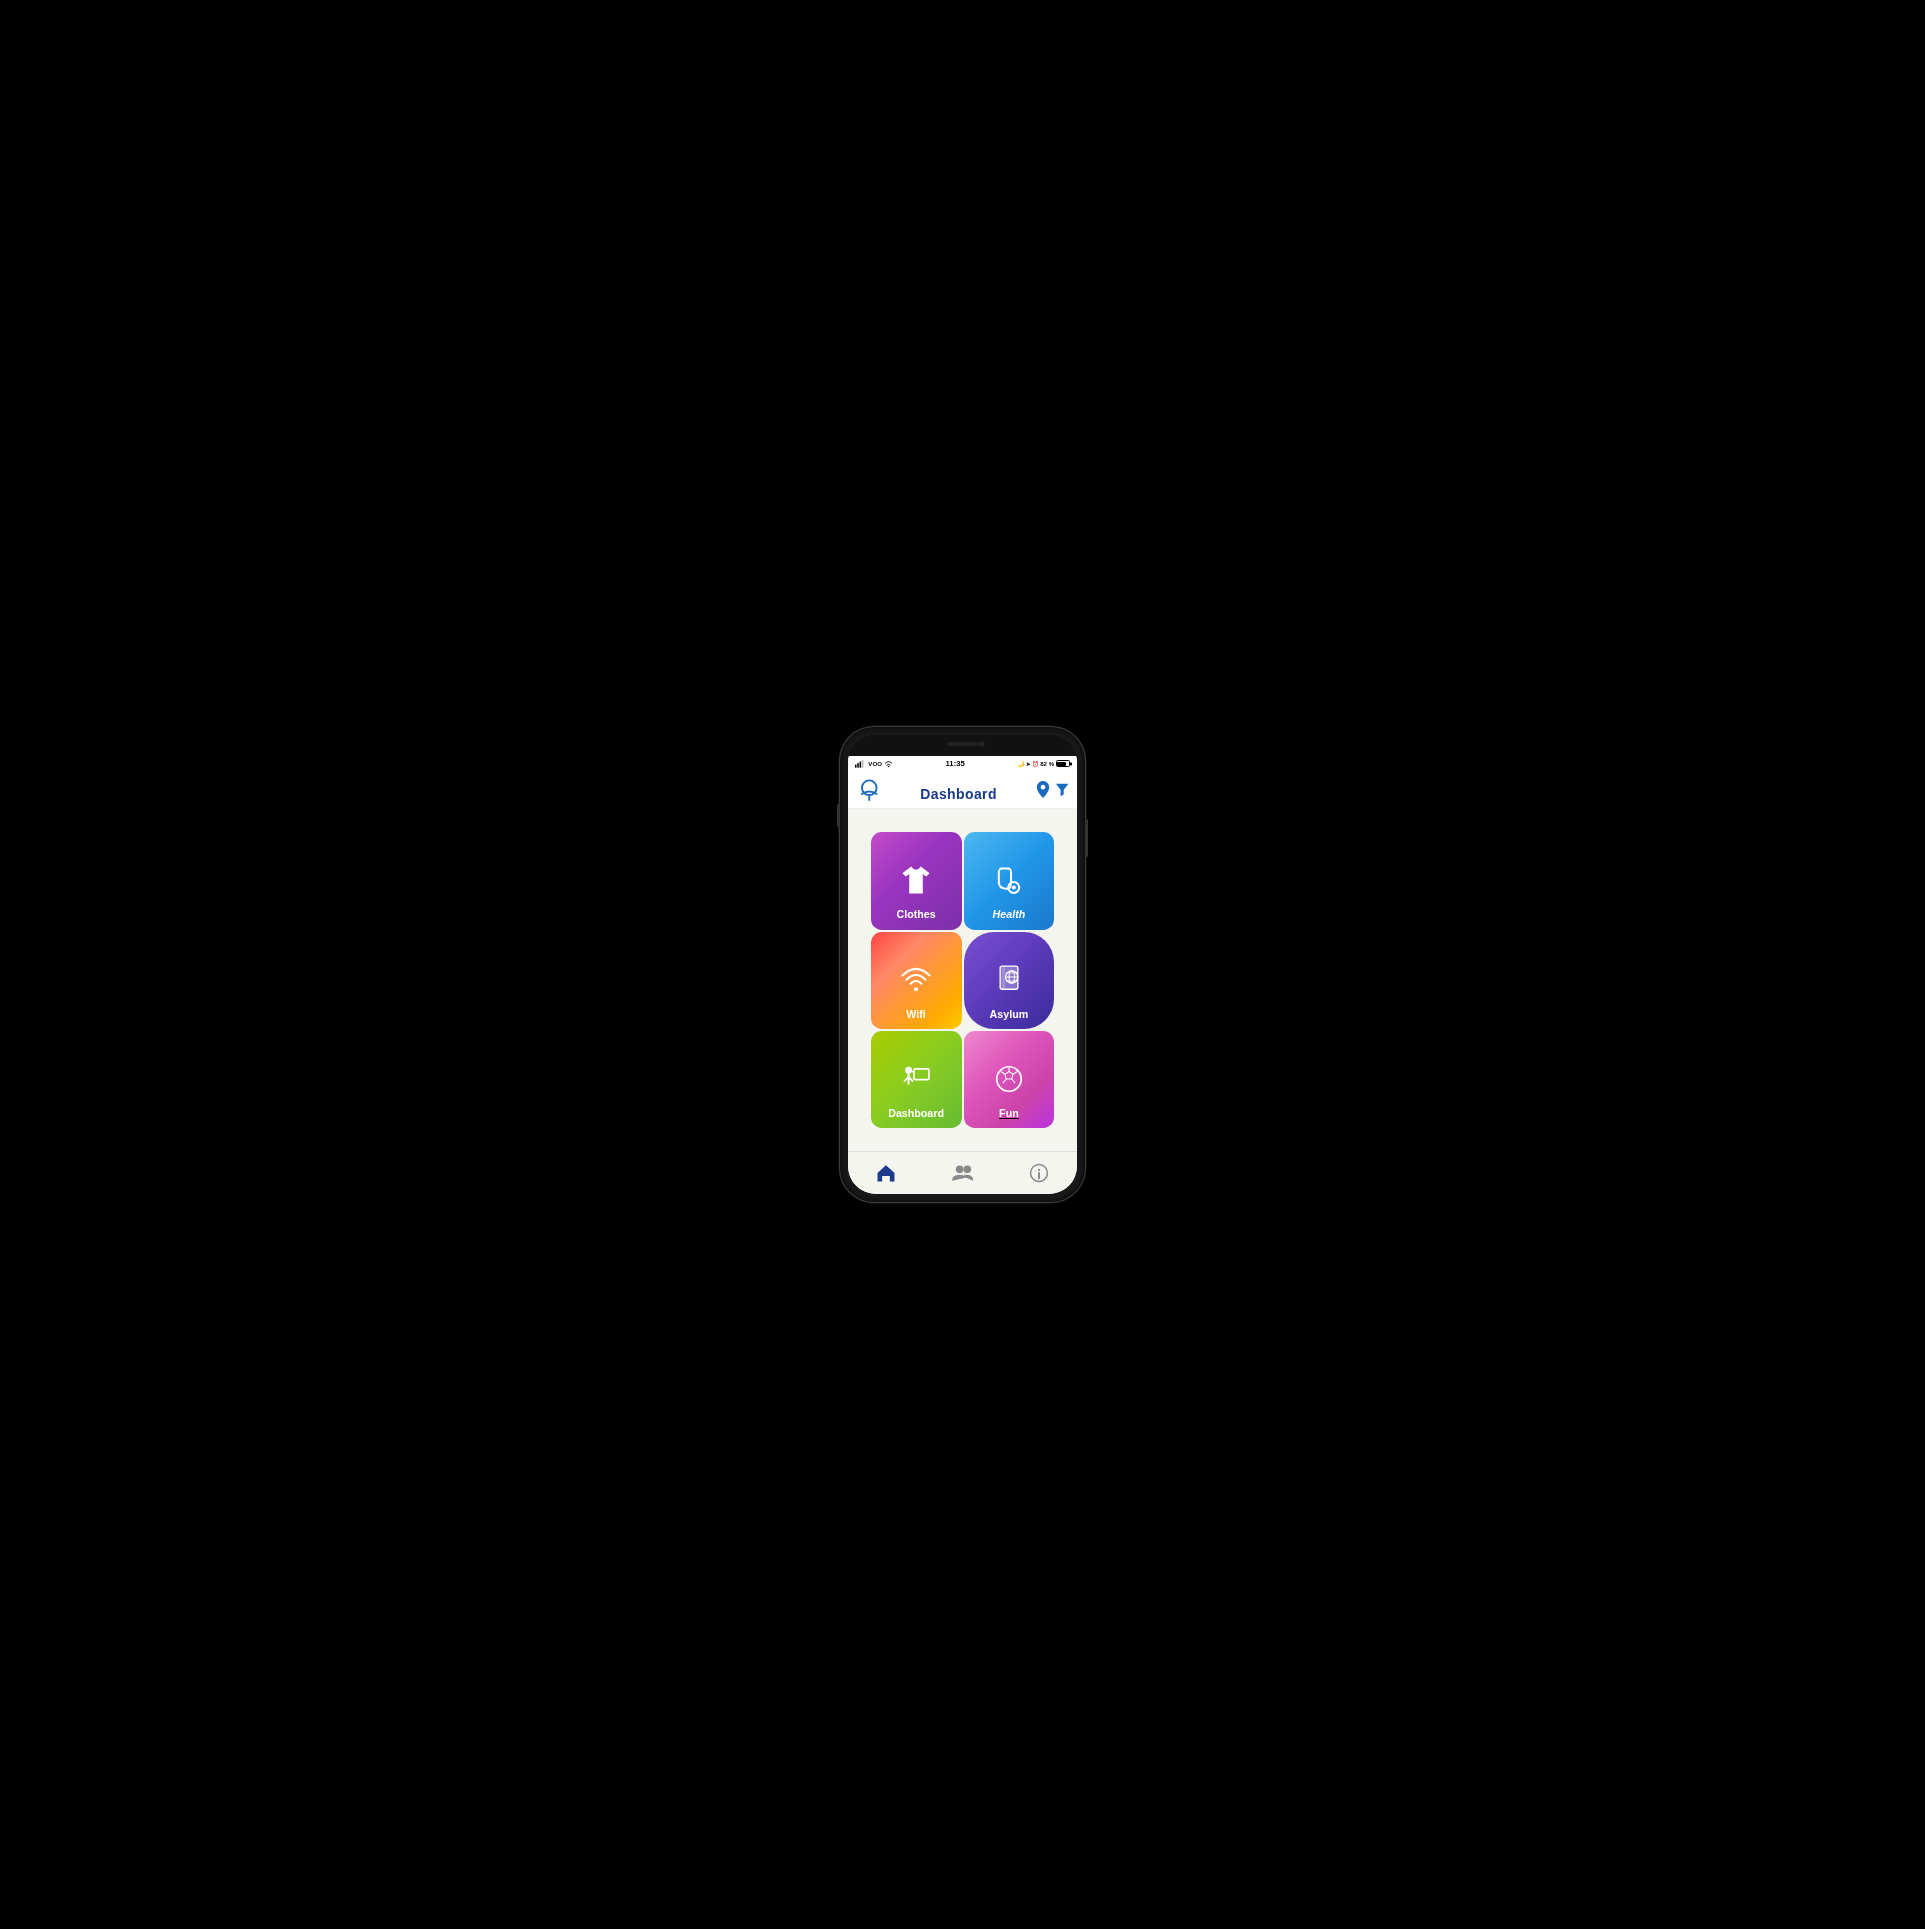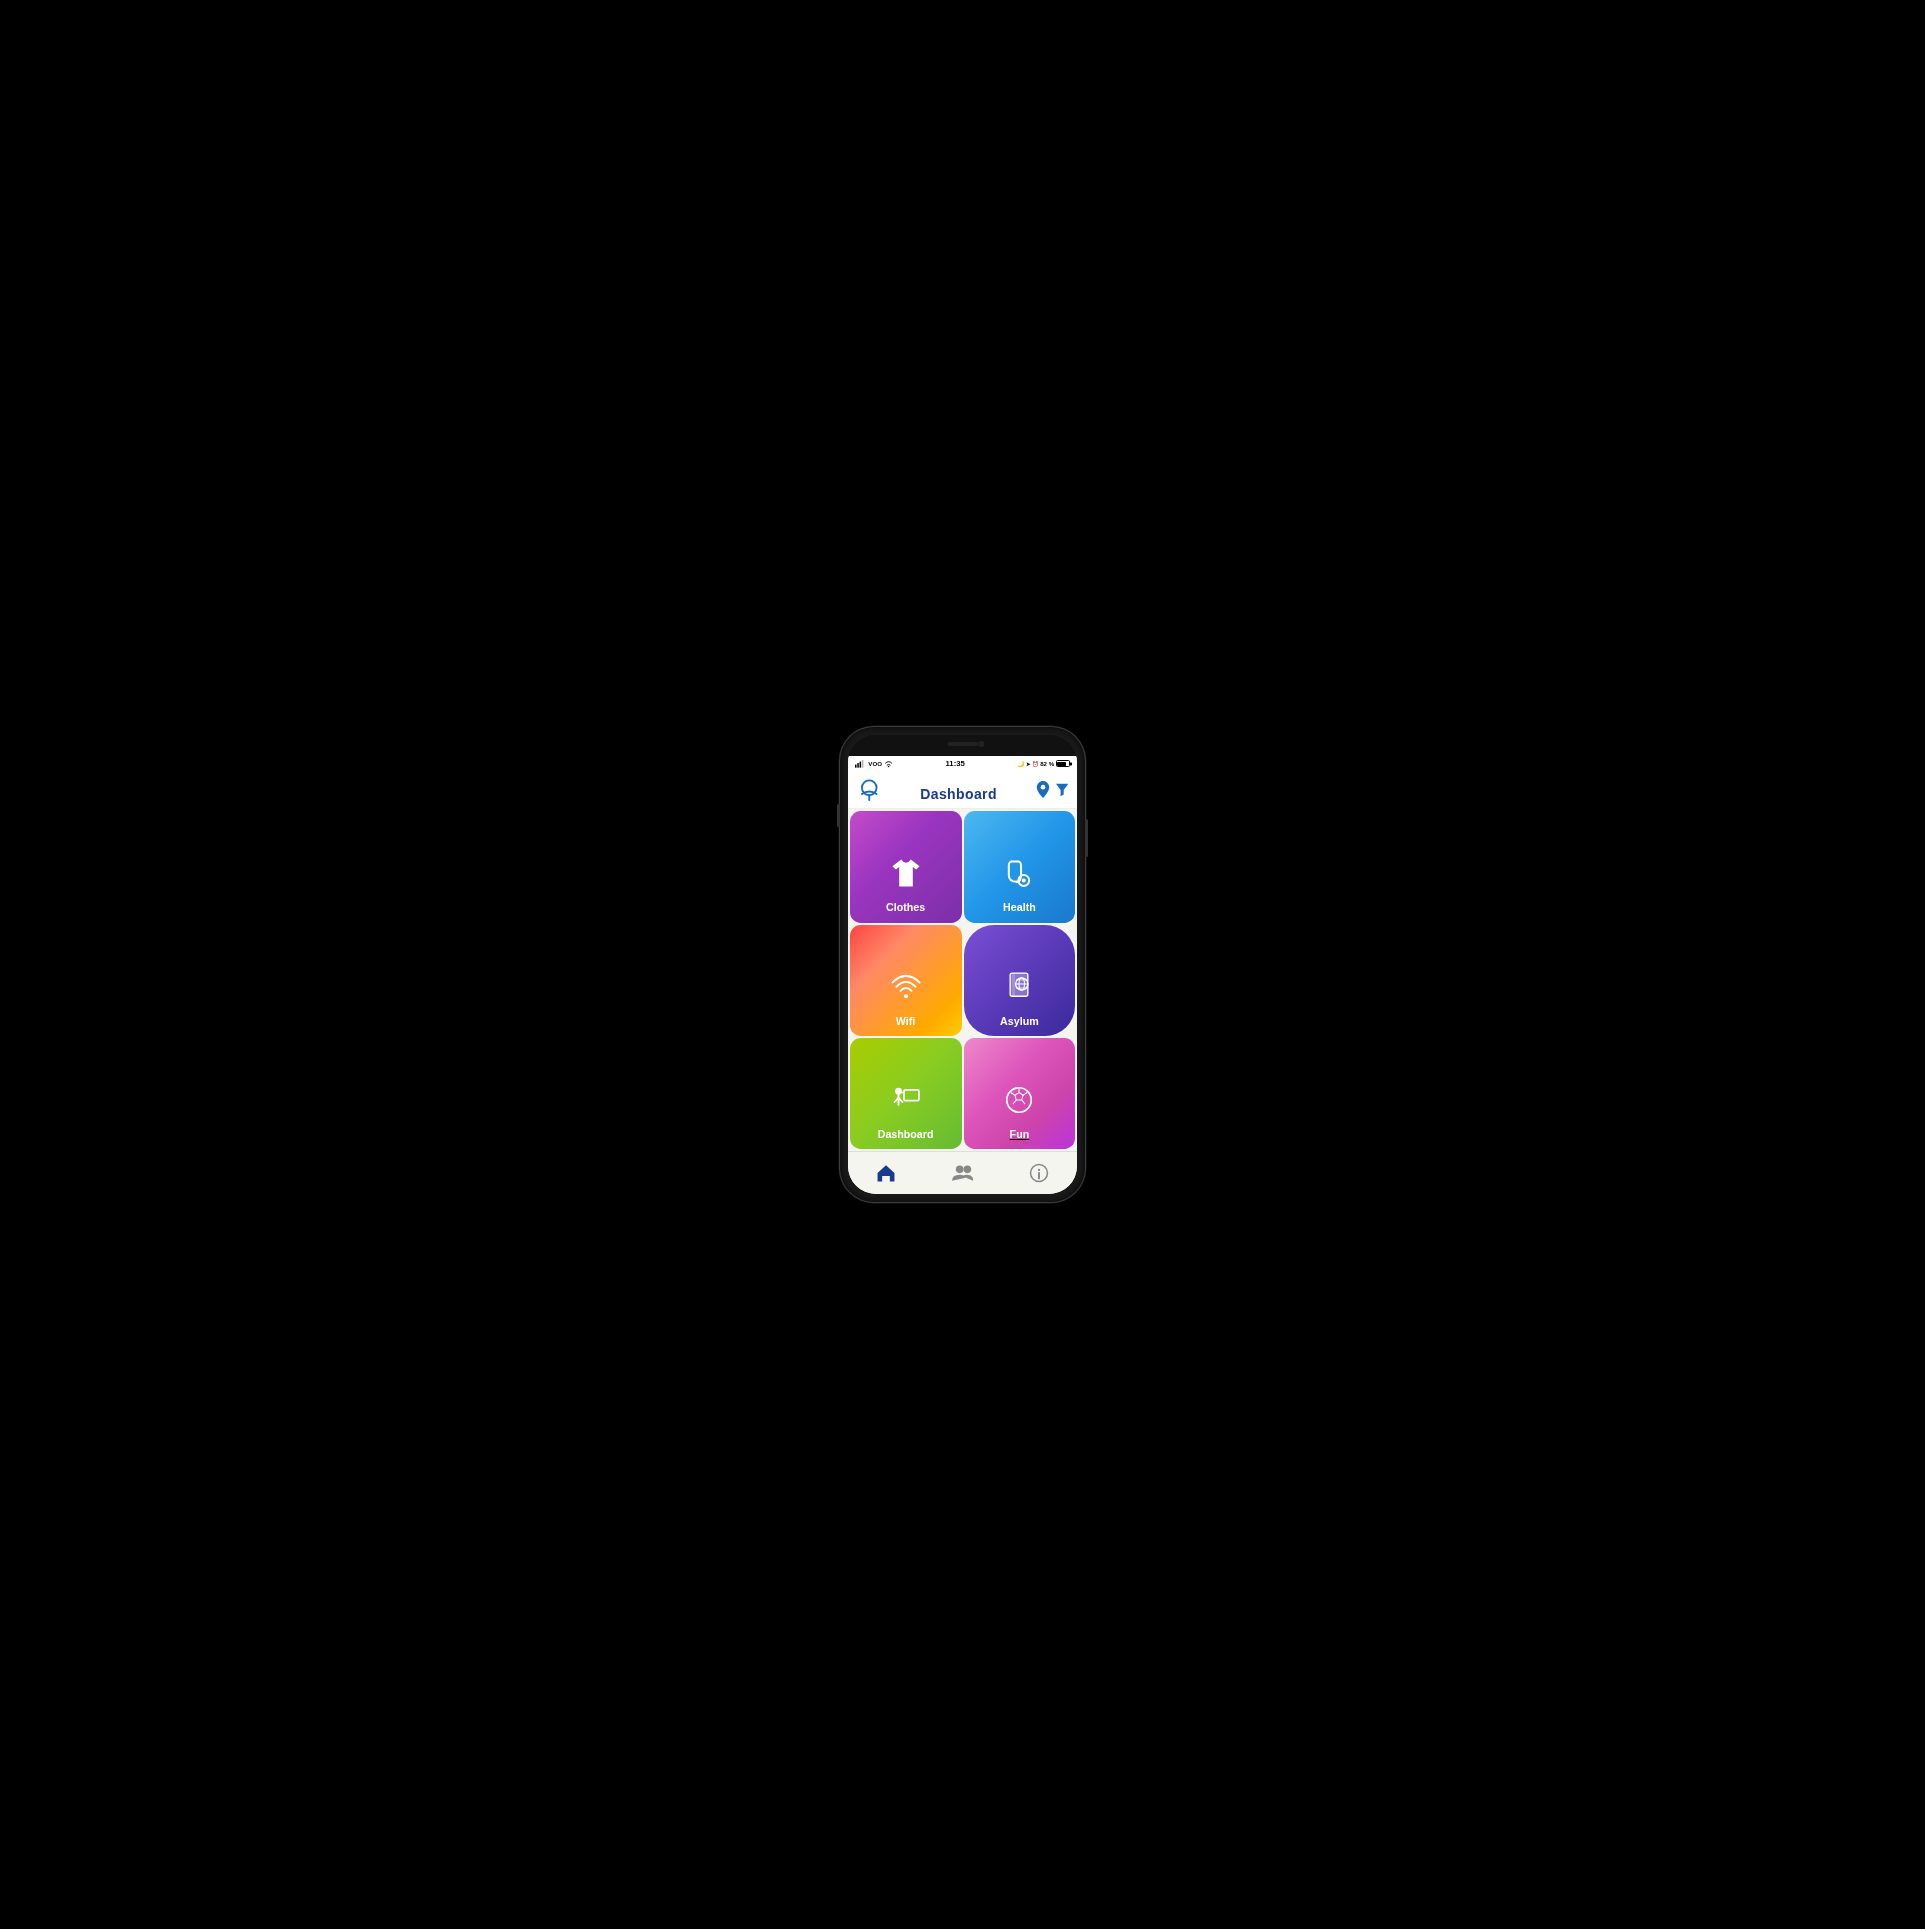--- a/index.html
+++ b/index.html
@@ -186,21 +186,21 @@
 
     .header-icons {
       display: flex;
       gap: 6.1px;
       align-items: center;
     }
 
     
     .grid-container {
       flex: 1;
-      padding: 2px;
+      padding: 23px;
       display: grid;
       grid-template-columns: 1fr 1fr;
       grid-template-rows: repeat(3, 1fr);
       gap: 2px;
       overflow: hidden;
     }
 
     .grid-tile {
       border-radius: 10.7px;
       display: flex;
@@ -230,20 +230,21 @@
     }
 
     
     .tile-clothes {
       background: linear-gradient(135deg, #c44bc9 0%, #9b35c0 40%, #7b2fa8 100%);
     }
 
     
     .tile-health {
       background: linear-gradient(135deg, #4db8f0 0%, #2196e8 50%, #1a78cc 100%);
+      font-style: italic;
     }
 
     
     .tile-wifi {
       background: linear-gradient(135deg, #f44 0%, #f86 30%, #fa0 80%, #fc0 100%);
     }
 
     
     .tile-asylum {
       background: linear-gradient(135deg, #7b4fd4 0%, #5a3ab8 50%, #3a2a9c 100%);

